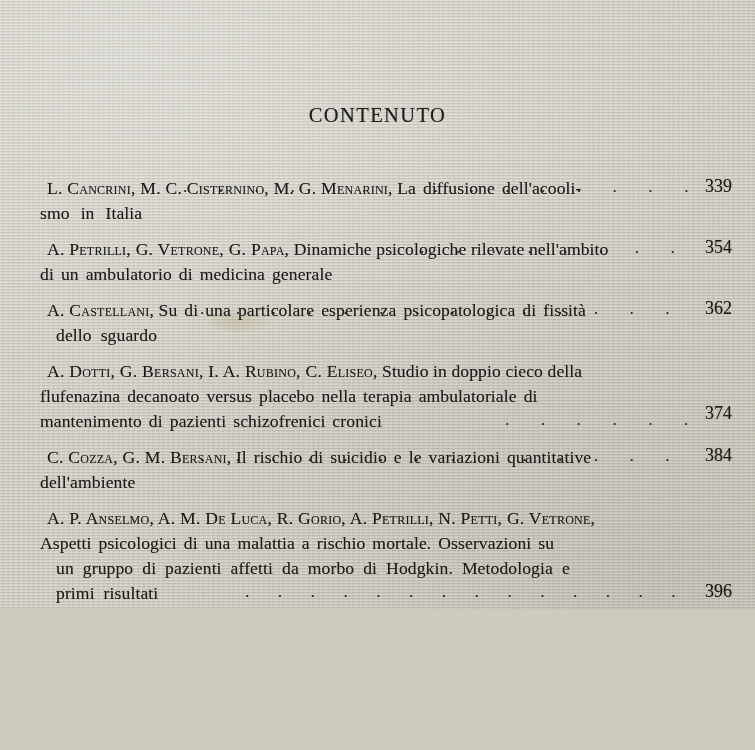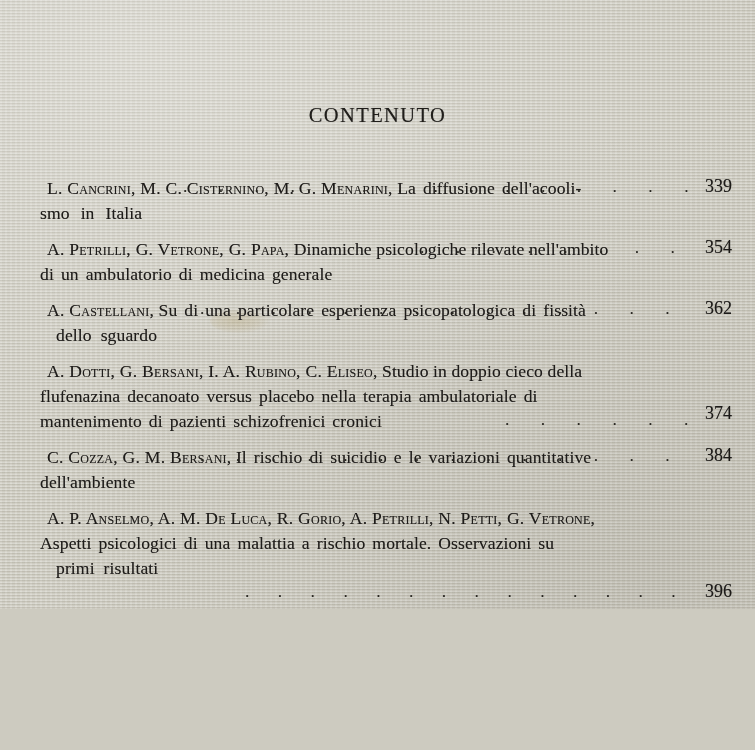--- a/index.html
+++ b/index.html
@@ -301,20 +301,25 @@
             <span class="authors">A. P. Anselmo, A. M. De Luca, R. Gorio, A. Petrilli, N. Petti, G. Vetrone,</span>
           </span>
         </div>
         <div class="toc-line indent">
           <span class="line-text">
             <span class="title loose-1">Aspetti psicologici di una malattia a rischio mortale. Osservazioni su</span>
           </span>
         </div>
         <div class="toc-line indent">
           <span class="line-text">
+            <span class="title loose-2">un gruppo di pazienti affetti da morbo di Hodgkin. Metodologia e</span>
+          </span>
+        </div>
+        <div class="toc-line indent">
+          <span class="line-text">
             <span class="title loose-2">primi risultati</span>
           </span>
         </div>
         <div class="leader tight" style="left:245px; right:57px; top:75px;">. . . . . . . . . . . . . .</div>
         <div class="page-number" style="top:75px;">396</div>
       </div>
 
     </div>
   </div>
 </div>

